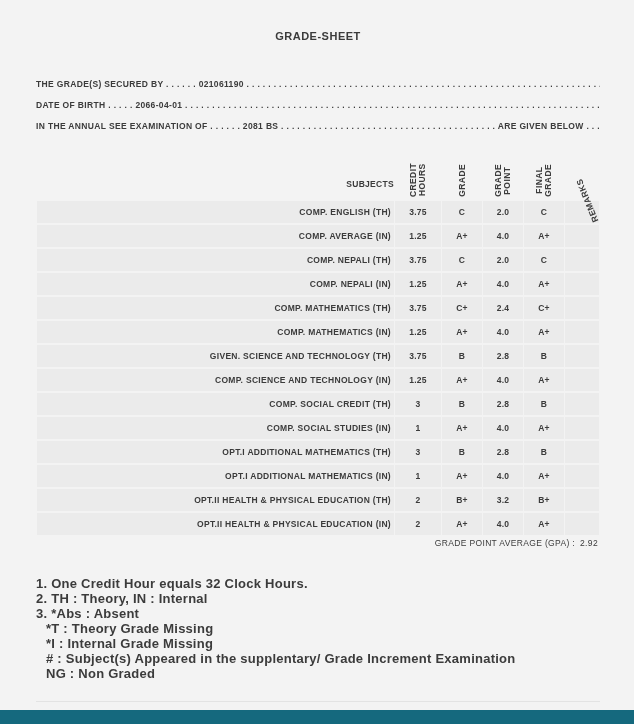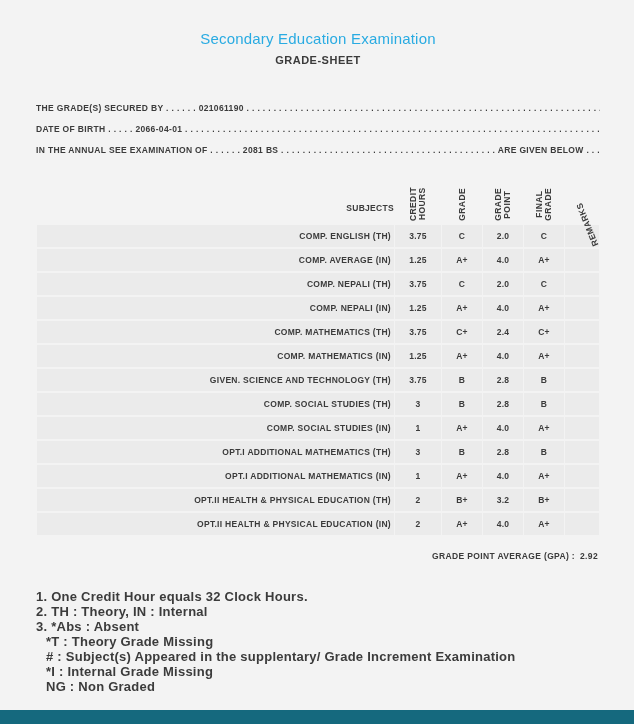--- a/index.html
+++ b/index.html
@@ -76,24 +76,24 @@
   tbody td {
     background: var(--row-bg, #ebebeb);
     padding: 6px 3px;
     text-align: center;
     height: 21px;
     overflow: hidden;
   }
   tbody td.subject { text-align: right; padding-left: 8px; }
 
   .gpa {
-    margin-top: 14px;
+    margin-top: 1px;
     text-align: right;
     font-size: 8.5px;
-    font-weight: 700;
+    font-weight: 400;
     letter-spacing: .35px;
     padding-right: 2px;
   }
   .gpa .gpa-value { margin-left: 5px; }
 
   .footnotes {
     margin-top: 28px;
     font-size: 13px;
     font-weight: 700;
     letter-spacing: .25px;
@@ -114,21 +114,20 @@
     width: 100%;
     height: 14px;
     background: var(--footer-bar, #15697e);
   }
 </style>
 </head>
 <body>
 
 <div class="page">
 
-  <h1 class="title">Secondary Education Examination</h1>
   <h2 class="subtitle">GRADE-SHEET</h2>
 
   <div class="info">
     <div class="info-line">THE GRADE(S) SECURED BY . . . . . . 021061190 . . . . . . . . . . . . . . . . . . . . . . . . . . . . . . . . . . . . . . . . . . . . . . . . . . . . . . . . . . . . . . . . . . . . . . . . . .</div>
     <div class="info-line">DATE OF BIRTH . . . . . 2066-04-01 . . . . . . . . . . . . . . . . . . . . . . . . . . . . . . . . . . . . . . . . . . . . . . . . . . . . . . . . . . . . . . . . . . . . . . . . . . . . . . . . .</div>
     <div class="info-line">IN THE ANNUAL SEE EXAMINATION OF . . . . . . 2081 BS . . . . . . . . . . . . . . . . . . . . . . . . . . . . . . . . . . . . . . . . ARE GIVEN BELOW . . .</div>
   </div>
 
   <table class="grades">
     <colgroup>
@@ -203,21 +202,29 @@
   </tr>
         <tr>
     <td class="subject">GIVEN. SCIENCE AND TECHNOLOGY (TH)</td>
     <td>3.75</td>
     <td>B</td>
     <td>2.8</td>
     <td>B</td>
     <td></td>
   </tr>
         <tr>
-    <td class="subject">COMP. SOCIAL STUDIES (TH)</td>
+    <td class="subject">COMP. SCIENCE AND TECHNOLOGY (IN)</td>
+    <td>1.25</td>
+    <td>A+</td>
+    <td>4.0</td>
+    <td>A+</td>
+    <td></td>
+  </tr>
+        <tr>
+    <td class="subject">COMP. SOCIAL CREDIT (TH)</td>
     <td>3</td>
     <td>B</td>
     <td>2.8</td>
     <td>B</td>
     <td></td>
   </tr>
         <tr>
     <td class="subject">COMP. SOCIAL STUDIES (IN)</td>
     <td>1</td>
     <td>A+</td>
@@ -262,22 +269,22 @@
 
   <div class="gpa">
     <span>GRADE POINT AVERAGE (GPA) :</span><span class="gpa-value">2.92</span>
   </div>
 
   <div class="footnotes">
       <div class="footnote">1. One Credit Hour equals 32 Clock Hours.</div>
       <div class="footnote">2. TH : Theory, IN : Internal</div>
       <div class="footnote">3. *Abs : Absent</div>
       <div class="footnote indent">*T : Theory Grade Missing</div>
+      <div class="footnote indent">*I : Internal Grade Missing</div>
       <div class="footnote indent"># : Subject(s) Appeared in the supplentary/ Grade Increment Examination</div>
-      <div class="footnote indent">*I : Internal Grade Missing</div>
       <div class="footnote indent">NG : Non Graded</div>
     </div>
 
   <hr class="divider">
 
 </div>
 
 <div class="footer-bar"></div>
 
 </body></html>

